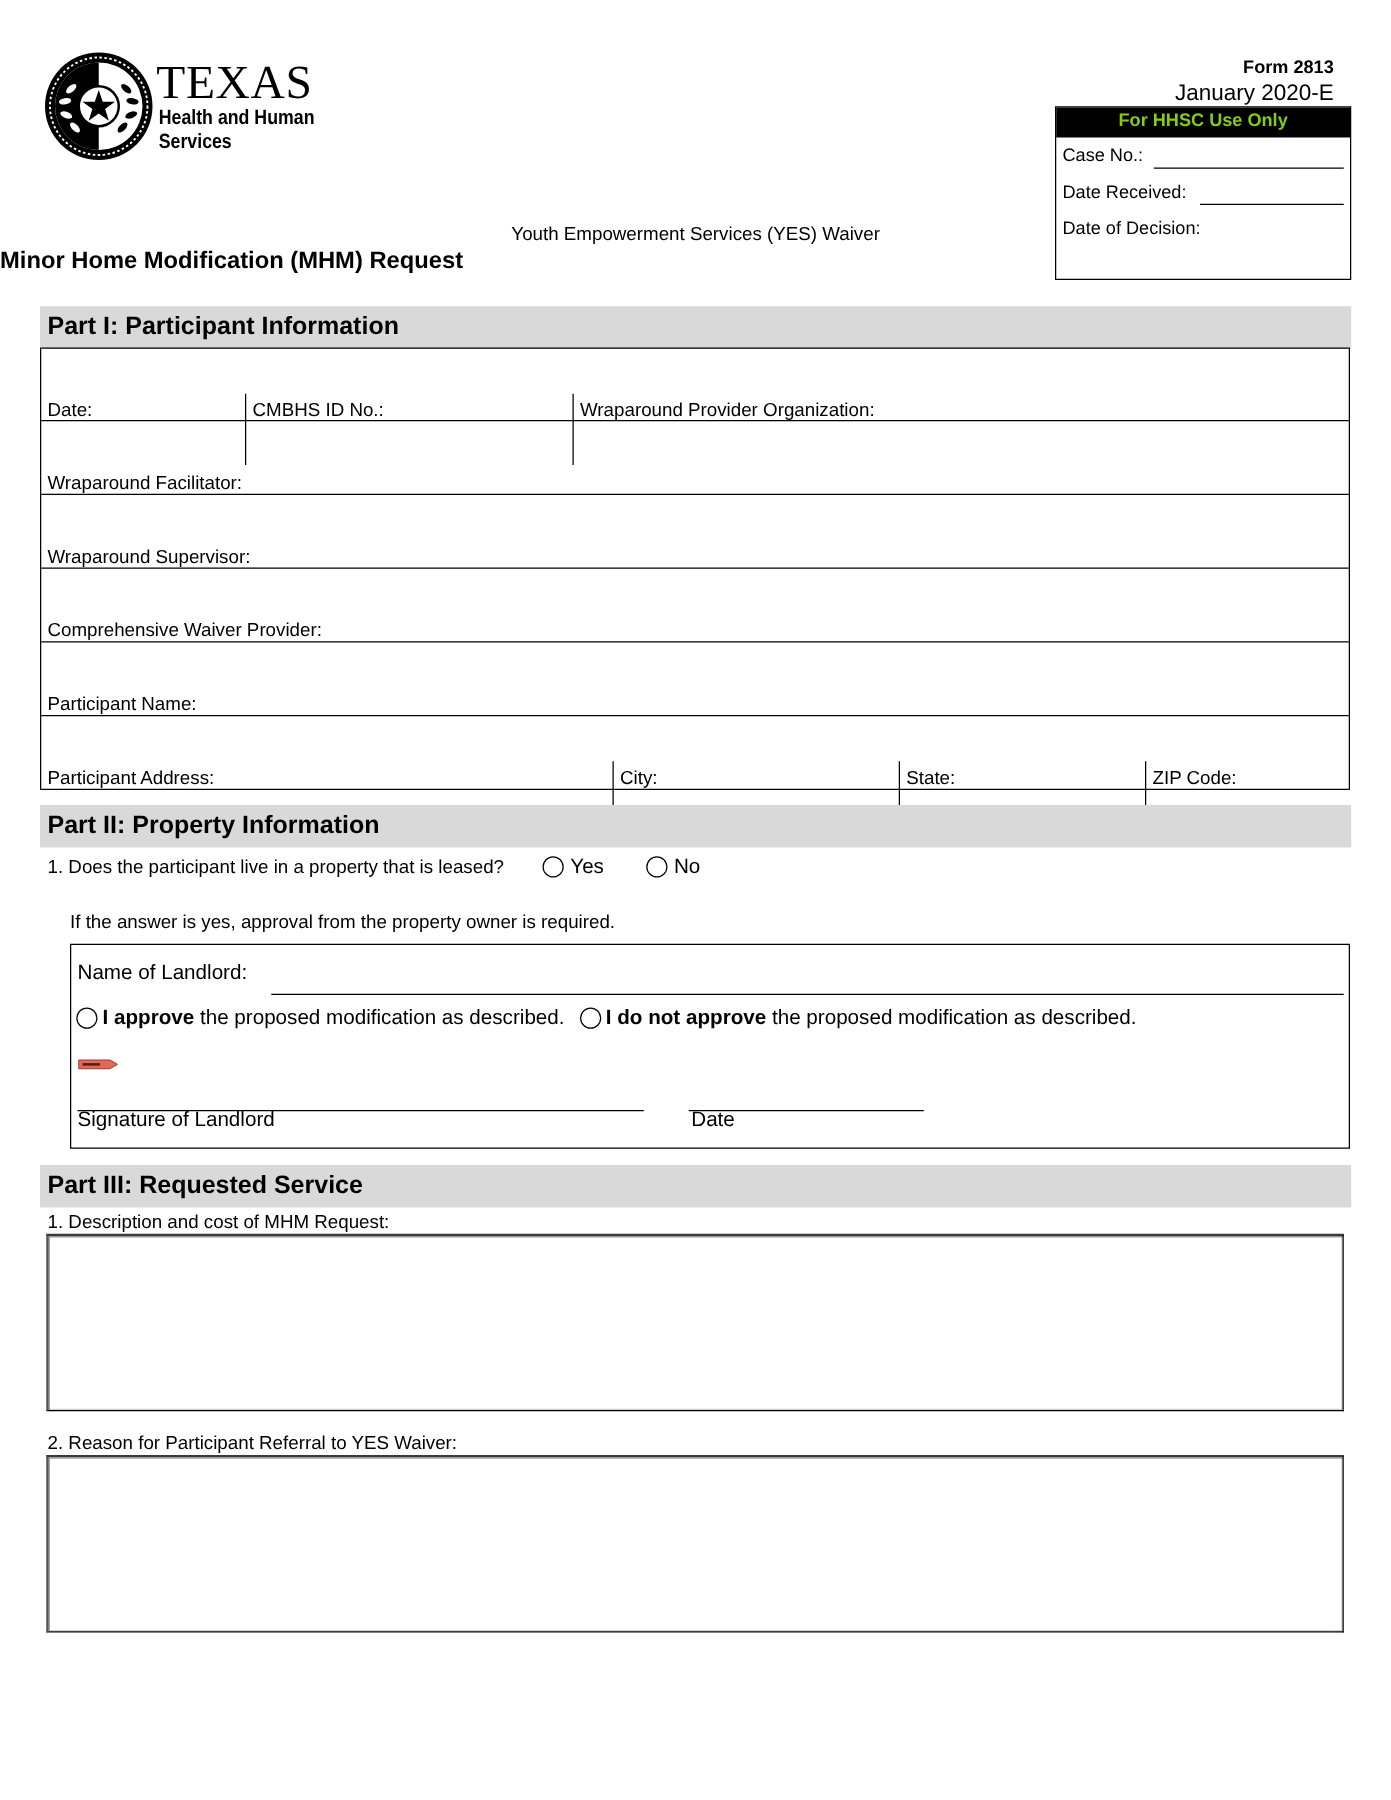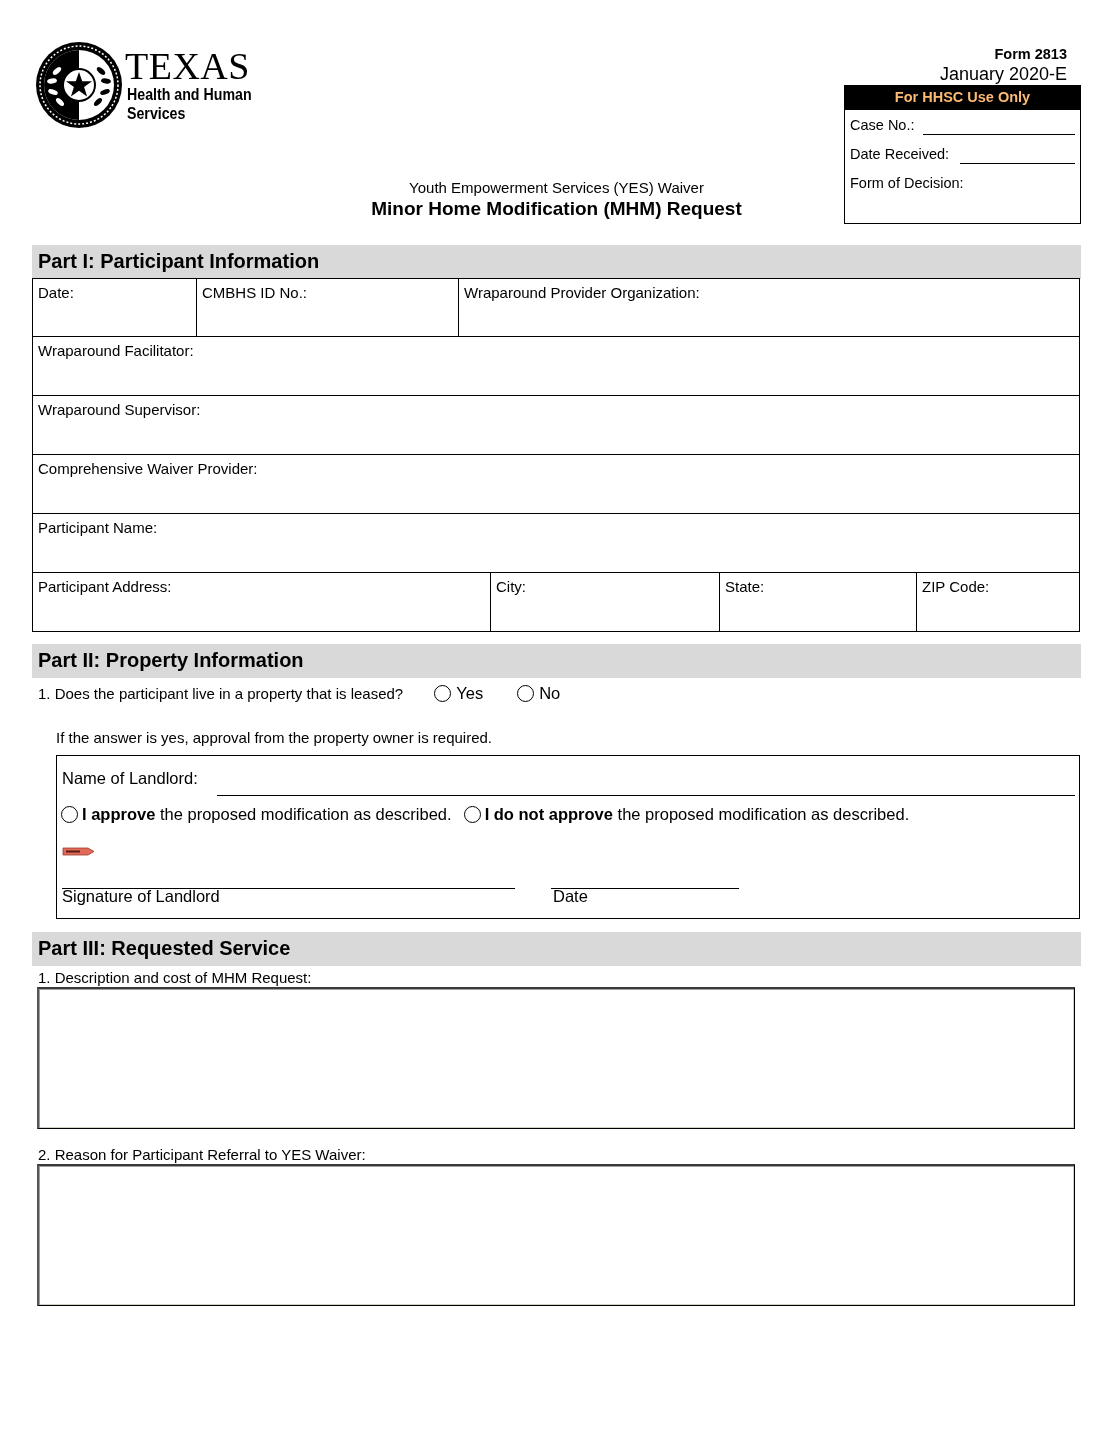--- a/index.html
+++ b/index.html
@@ -12,37 +12,37 @@
     .seal { position: absolute; left: 0; top: 0; width: 88px; height: 88px; }
     .logo-texas { position: absolute; left: 90px; top: 10px; font-family: "Liberation Serif", serif; font-size: 38px; letter-spacing: 0.5px; line-height: 30px; }
     .logo-hhs { position: absolute; left: 92px; top: 44px; font-family: "Liberation Sans", sans-serif; font-weight: bold; font-size: 16.5px; line-height: 19px; transform: scaleX(0.86); transform-origin: left top; white-space: nowrap; }
 
     
     .form-no { right: 46px; top: 46px; font-weight: bold; font-size: 14.5px; text-align: right; }
     .form-date { right: 46px; top: 64px; font-size: 18px; text-align: right; }
 
     
     .hhsc { left: 844px; top: 85px; width: 237px; height: 139px; border: 1px solid #000; }
-    .hhsc-head { background: #000; color: #fdba74; font-weight: bold; font-size: 14.5px; text-align: center; height: 24px; line-height: 23px; }
+    .hhsc-head { background: #000; color: #84cc16; font-weight: bold; font-size: 14.5px; text-align: center; height: 24px; line-height: 23px; }
     .hhsc-row { position: relative; height: 29px; font-size: 14.5px; }
     .hhsc-row span { position: absolute; left: 5px; top: 7px; }
     .hhsc-line { position: absolute; right: 5px; top: 24px; border-bottom: 1px solid #000; }
 
     
     .subtitle { left: 0; width: 1113px; top: 179px; text-align: center; font-size: 15px; }
-    .title { left: 0; width: 1113px; top: 198px; text-align: center; font-size: 19px; font-weight: bold; }
+    .title { left: 0; width: 1113px; top: 198px; text-align: left; font-size: 19px; font-weight: bold; }
 
     
     .section { left: 32px; width: 1049px; height: 34px; background: #d9d9d9; font-weight: bold; font-size: 20px; padding-left: 6px; line-height: 33px; }
 
     
     .grid { left: 32px; top: 278px; width: 1048px; border-left: 1px solid #000; border-right: 1px solid #000; }
     .grow { display: flex; height: 59px; border-bottom: 1px solid #000; }
     .grow:first-child { border-top: 1px solid #000; }
-    .cell { height: 100%; border-right: 1px solid #000; padding: 5px 5px; font-size: 15px; }
+    .cell { height: 100%; border-right: 1px solid #000; padding: 5px 5px; font-size: 15px; margin-top: 36px; }
     .cell:last-child { border-right: none; }
 
     
     .q1 { left: 38px; top: 684px; font-size: 15px; display: flex; align-items: center; gap: 17px; }
     .radio { display: inline-block; width: 17px; height: 17px; border: 1px solid #000; border-radius: 50%; background: #fff; vertical-align: middle; }
     .opt { display: inline-flex; align-items: center; font-size: 16.5px; }
     .note { left: 56px; top: 729px; font-size: 15px; }
 
     .landlord { left: 56px; top: 755px; width: 1024px; height: 164px; border: 1px solid #000; }
     .ll-name { position: absolute; left: 5px; top: 13px; font-size: 16.5px; }
@@ -98,21 +98,21 @@
   <div class="hhsc-head">For HHSC Use Only</div>
   <div class="hhsc-row">
     <span>Case No.:</span>
     <div class="hhsc-line" style="left:78px"></div>
   </div>
   <div class="hhsc-row">
     <span>Date Received:</span>
     <div class="hhsc-line" style="left:115px"></div>
   </div>
   <div class="hhsc-row">
-    <span>Form of Decision:</span>
+    <span>Date of Decision:</span>
   </div>
 </div>
 
 <div class="abs subtitle">Youth Empowerment Services (YES) Waiver</div>
 <div class="abs title">Minor Home Modification (MHM) Request</div>
 
 <div class="abs section" style="top:245px">Part I: Participant Information</div>
 
 <div class="abs grid">
   <div class="grow">

